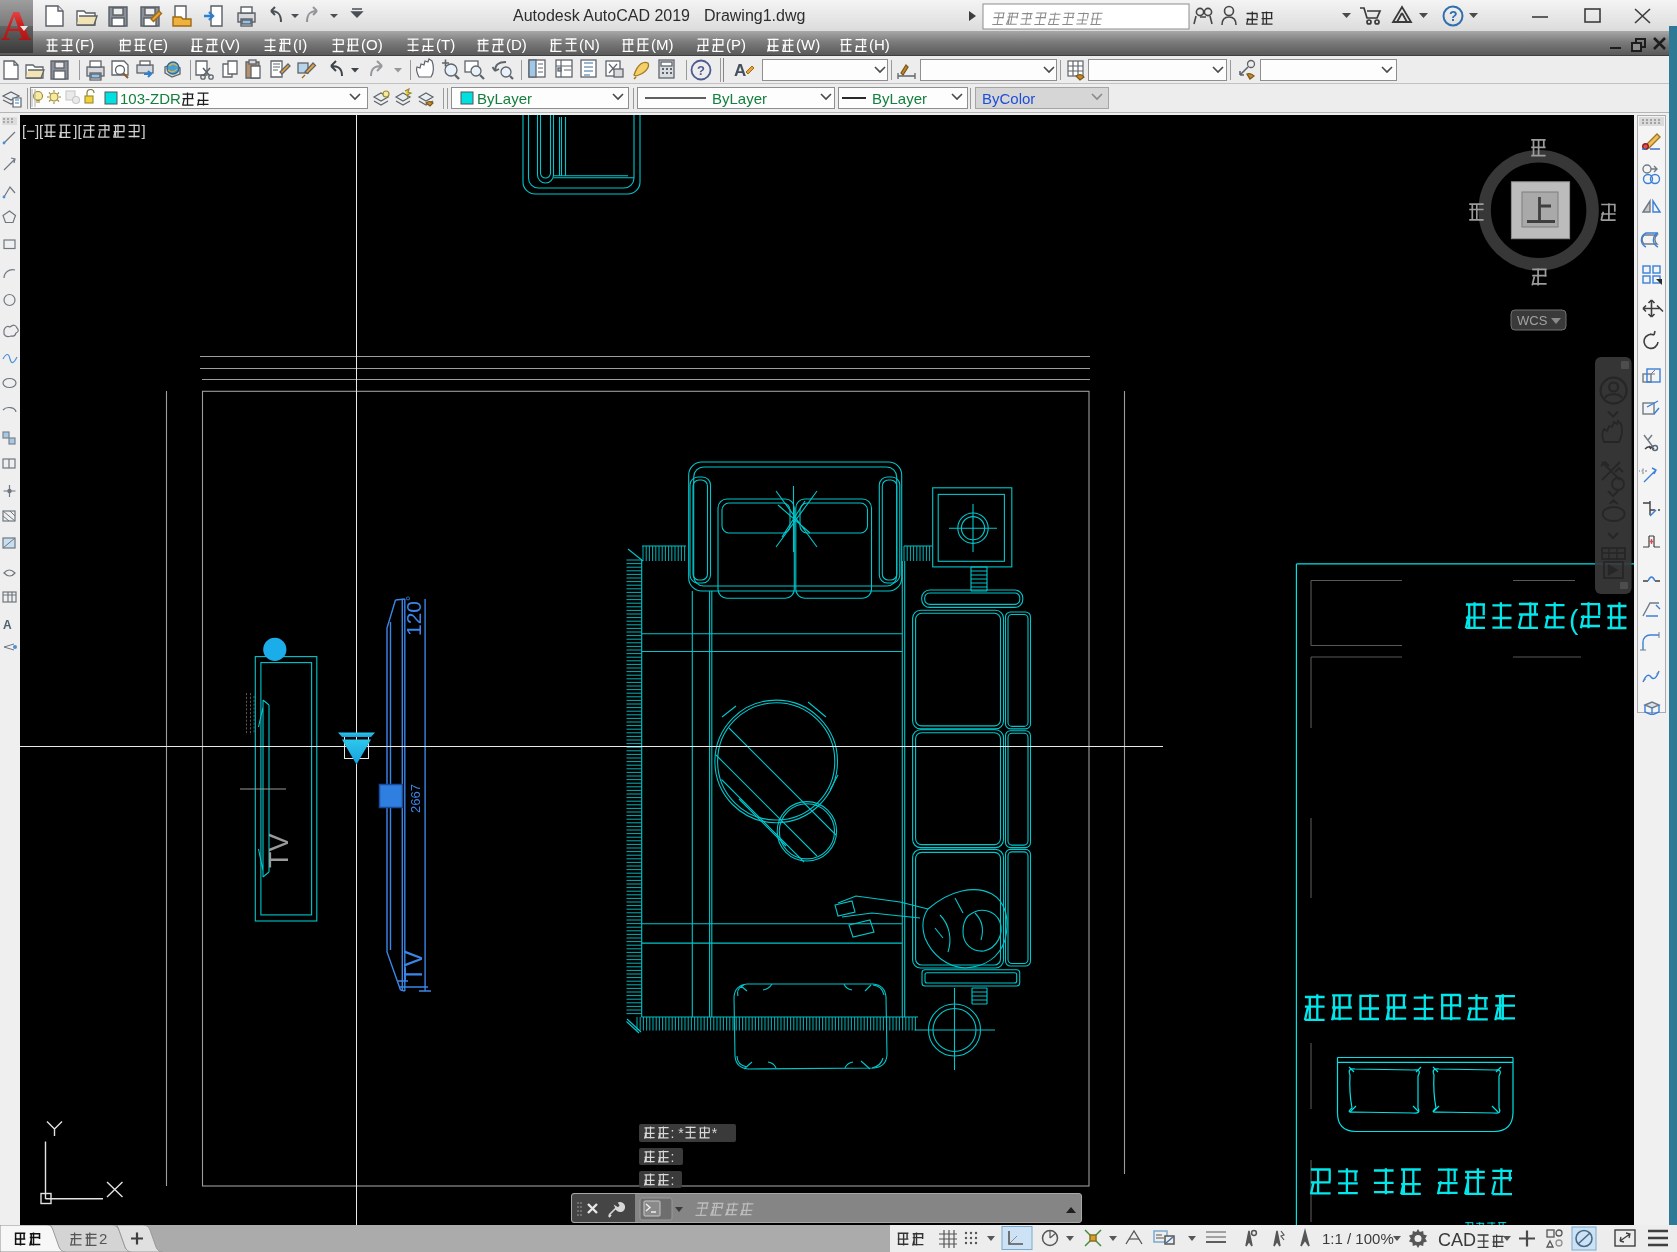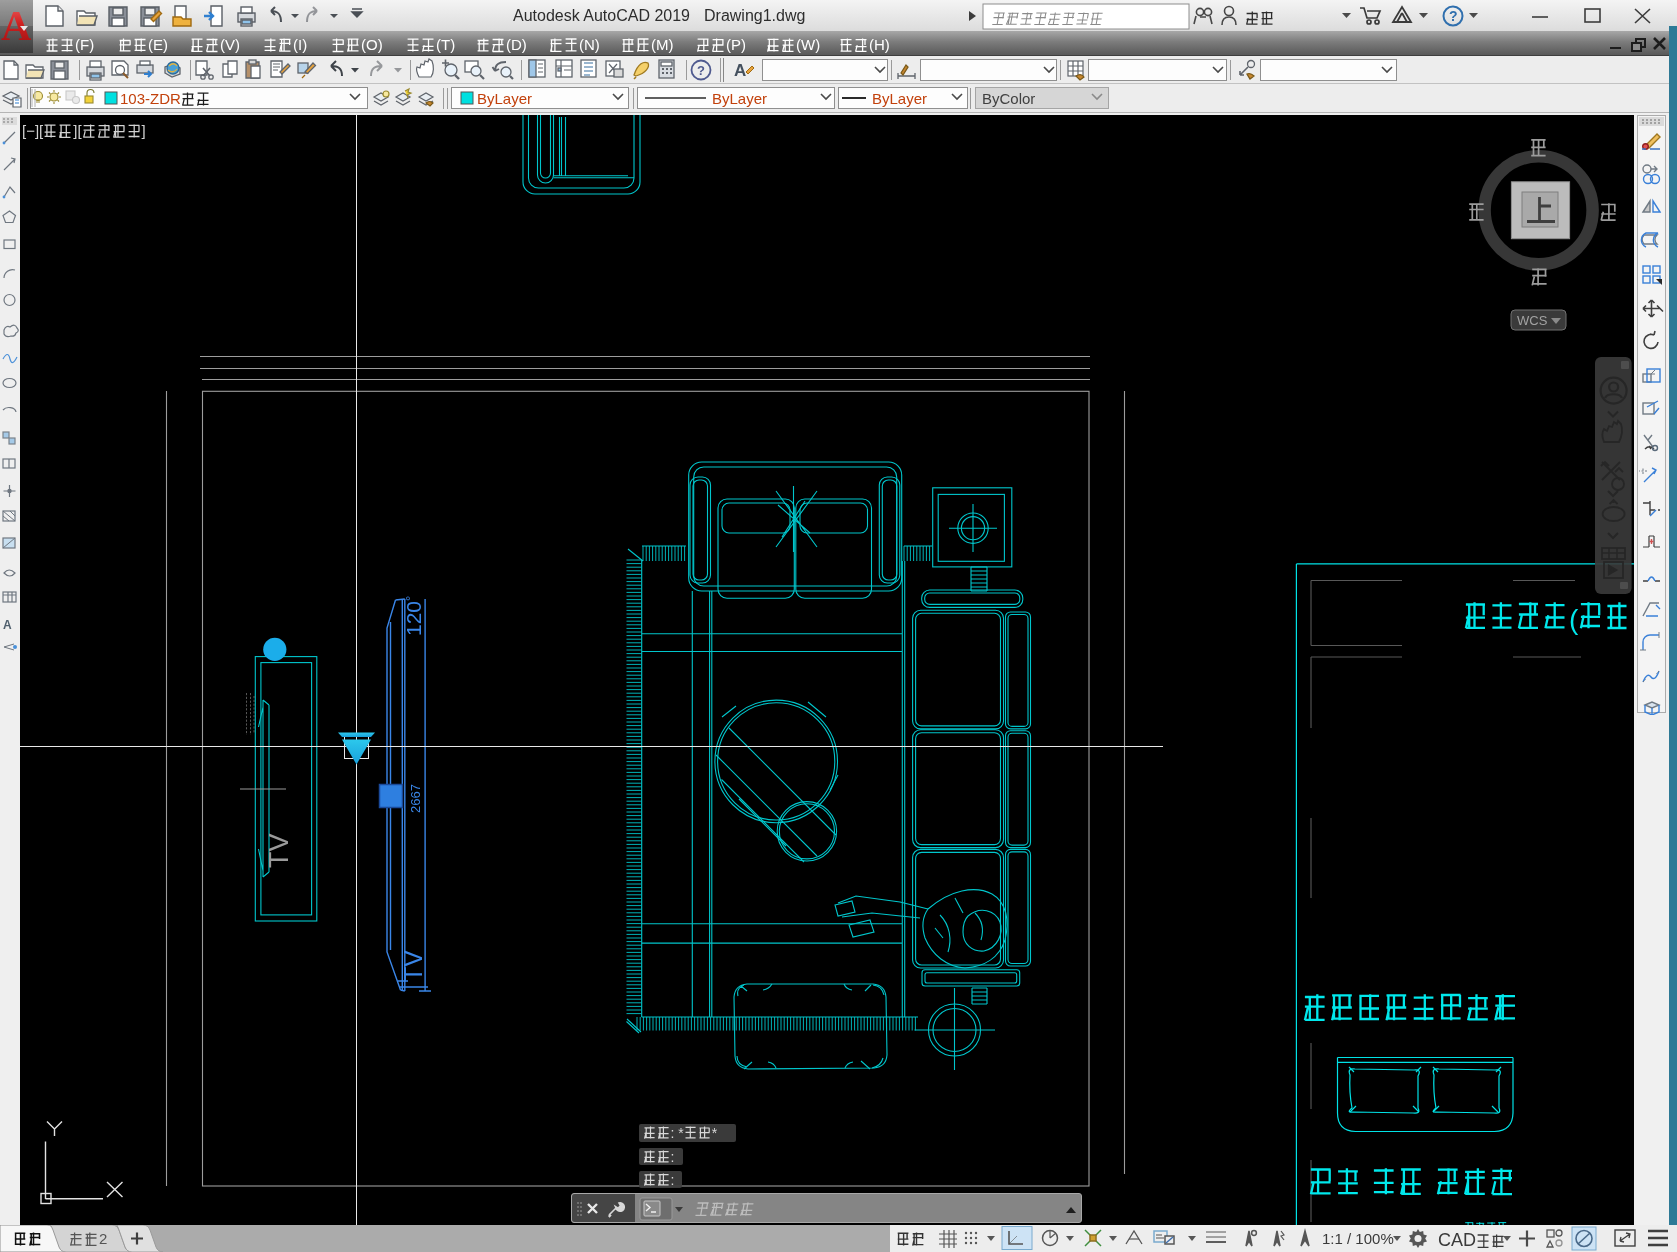--- a/index.html
+++ b/index.html
@@ -6,21 +6,21 @@
 .titlebar{left:0;top:0;width:1677px;height:31px;background:linear-gradient(#f4f4f4,#dcdcdc)}
 .menubar{left:0;top:31px;width:1677px;height:25px;background:linear-gradient(#a8a8a8,#7c7c7c 45%,#595959);border-bottom:1px solid #3e3e3e}
 .row3{left:0;top:56px;width:1677px;height:28px;background:#ededed;border-bottom:1px solid #c2c2c2}
 .row4{left:0;top:84px;width:1677px;height:29px;background:#ededed;border-bottom:1px solid #b5b5b5}
 .mainbg{left:0;top:113px;width:1677px;height:1112px;background:#efefef}
 .canvas{left:20px;top:115px;width:1614px;height:1110px;background:#000}
 .combo{position:absolute;background:#fdfdfd;border:1px solid #8f8f8f;height:22px}
 .combod{position:absolute;background:#d6d6d6;border:1px solid #a5a5a5;height:22px}
 .menuitem{position:absolute;top:5px;color:#fff;font-size:15px;white-space:nowrap}
 .cjk{display:inline-block}
-.tt{position:absolute;font-size:15px;color:#c2410c;white-space:nowrap}
+.tt{position:absolute;font-size:15px;color:#15803d;white-space:nowrap}
 </style></head><body>
 <div class="abs titlebar"></div>
 <div class="abs menubar"></div>
 <div class="abs row3"></div>
 <div class="abs row4"></div>
 <div class="abs mainbg"></div>
 <div class="abs canvas" id="canvasHost"></div>
 
 <svg class="abs" style="left:0;top:0" width="1677" height="31">
  <defs>
@@ -403,21 +403,21 @@
 <svg class="abs" style="left:637px;top:87px" width="200" height="22">
     <path d="M8 11 h61" stroke="#2a2a2a" stroke-width="1.3"></path>
   </svg>
 <div class="tt" style="left:712px;top:90px">ByLayer</div>
 <div class="combo" style="left:838px;top:87px;width:130px"></div>
 <svg class="abs" style="left:838px;top:87px" width="132" height="22">
     <path d="M4 11 h24" stroke="#2a2a2a" stroke-width="2"></path>
   </svg>
 <div class="tt" style="left:872px;top:90px">ByLayer</div>
 <div class="combod" style="left:975px;top:87px;width:134px"></div>
-<div class="tt" style="left:982px;top:90px;color:#404040">ByColor</div>
+<div class="tt" style="left:982px;top:90px;color:#1d4ed8">ByColor</div>
 <svg class="abs" style="left:30px;top:87px" width="12" height="22">
     <path d="M2 2 v18 M5 2 v18" stroke="#b0b0b0"></path>
   </svg>
 <svg class="abs" style="left:0;top:84px" width="1130" height="29" fill="none">
  <path d="M613 10 l5 5 5 -5 M821 10 l5 5 5 -5 M952 10 l5 5 5 -5" stroke="#4a4a4a" stroke-width="1.6"></path>
  <path d="M1092 10 l5 5 5 -5" stroke="#8a8a8a" stroke-width="1.6"></path>
 </svg>
 
 <svg class="abs" style="left:20px;top:115px" width="1614" height="1110" viewBox="20 115 1614 1110">
  <defs>

